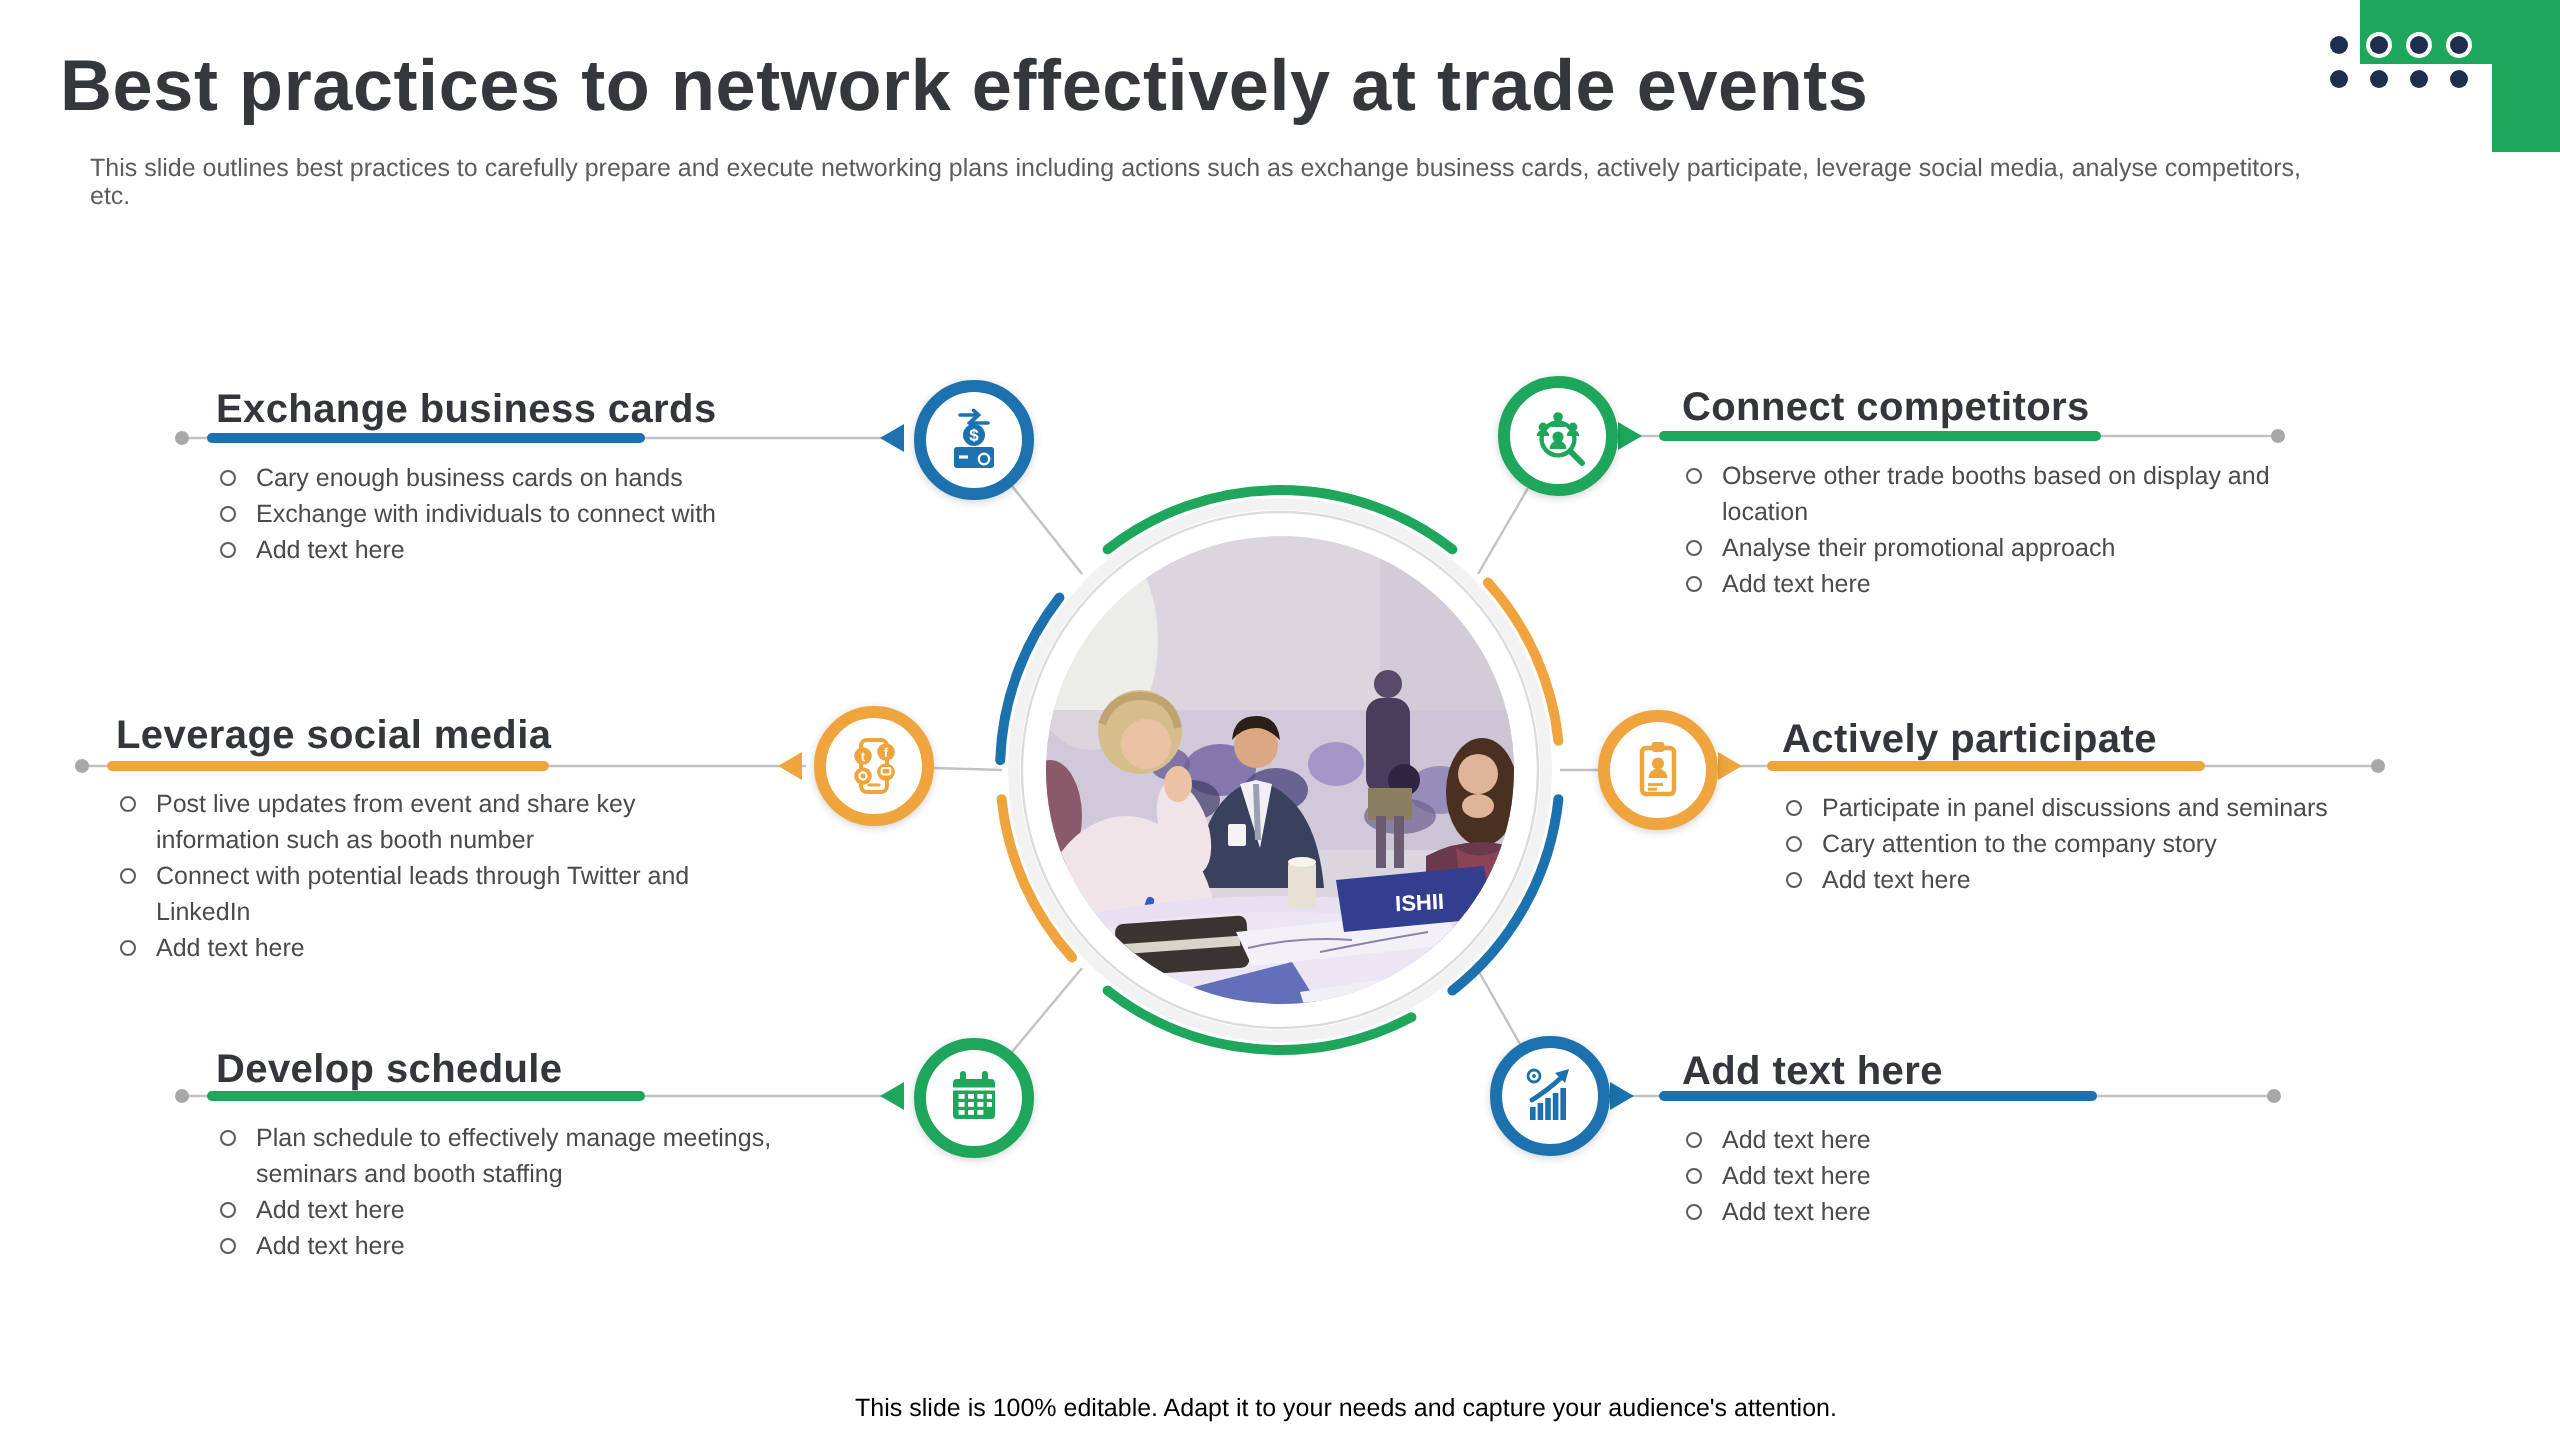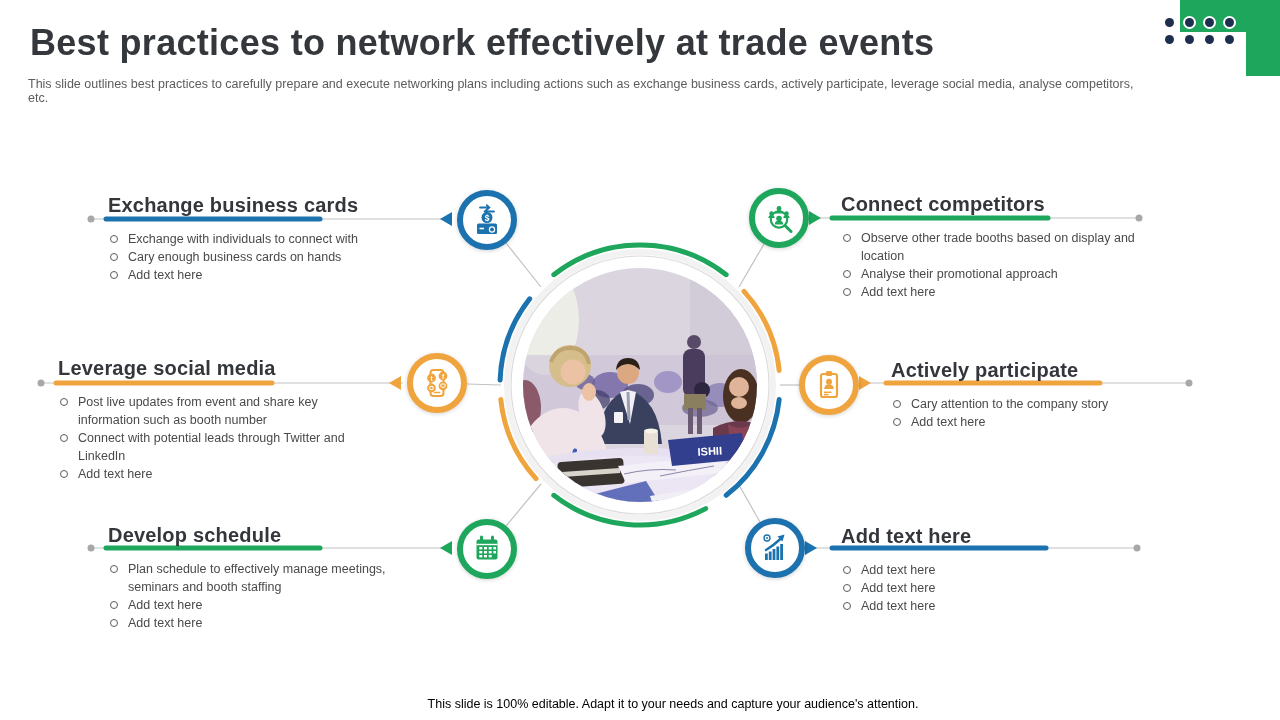--- a/index.html
+++ b/index.html
@@ -1,21 +1,21 @@
 <!DOCTYPE html>
 <html><head>
 <meta charset="utf-8">
 <style>
   html,body{margin:0;padding:0;background:#fff;}
   .slide{position:relative;width:1280px;height:720px;background:#ffffff;overflow:hidden;
          font-family:"Liberation Sans",sans-serif;}
   
   .title{position:absolute;left:30px;top:22px;margin:0;width:1120px;
          font-size:36px;font-weight:700;color:#34373c;letter-spacing:.3px;}
-  .subtitle{position:absolute;left:28px;top:77px;width:1110px;
+  .subtitle{position:absolute;left:45px;top:77px;width:1110px;
             font-size:12.5px;color:#5c5c5c;}
   
   .deco-rect-a{position:absolute;left:1180px;top:0;width:100px;height:32px;background:#1ea75c;}
   .deco-rect-b{position:absolute;left:1246px;top:32px;width:34px;height:44px;background:#1ea75c;}
   .deco-dots{position:absolute;left:1165px;top:18px;display:grid;
              grid-template-columns:repeat(4,20px);grid-auto-rows:17px;}
   .deco-dot{width:9px;height:9px;border-radius:50%;background:#1d2e4e;box-shadow:0 0 0 2px #fff;}
   
   .artwork{position:absolute;left:0;top:0;pointer-events:none;}
   
@@ -283,25 +283,25 @@
       <path d="M9 20 Q17 15 24 8.5" fill="none" stroke="#1b72ae" stroke-width="2.4" stroke-linecap="round"></path>
       <polygon points="20.5,6.5 27.5,4.5 25.5,11.5" fill="#1b72ae"></polygon>
     </svg>
   </div>
 
   <div class="section" style="left:108px;top:194px;width:330px;">
     <h3>Exchange business cards</h3>
     <ul>
       <li>
           <span class="marker"></span>
+          <span>Cary enough business cards on hands</span>
+        </li>
+      <li>
+          <span class="marker"></span>
           <span>Exchange with individuals to connect with</span>
-        </li>
-      <li>
-          <span class="marker"></span>
-          <span>Cary enough business cards on hands</span>
         </li>
       <li>
           <span class="marker"></span>
           <span>Add text here</span>
         </li>
     </ul>
   </div>
 
   <div class="section" style="left:841px;top:193px;width:322px;">
     <h3>Connect competitors</h3>
@@ -337,20 +337,24 @@
           <span>Add text here</span>
         </li>
     </ul>
   </div>
 
   <div class="section" style="left:891px;top:359px;width:300px;">
     <h3>Actively participate</h3>
     <ul>
       <li>
           <span class="marker"></span>
+          <span>Participate in panel discussions and seminars</span>
+        </li>
+      <li>
+          <span class="marker"></span>
           <span>Cary attention to the company story</span>
         </li>
       <li>
           <span class="marker"></span>
           <span>Add text here</span>
         </li>
     </ul>
   </div>
 
   <div class="section" style="left:108px;top:524px;width:312px;">

